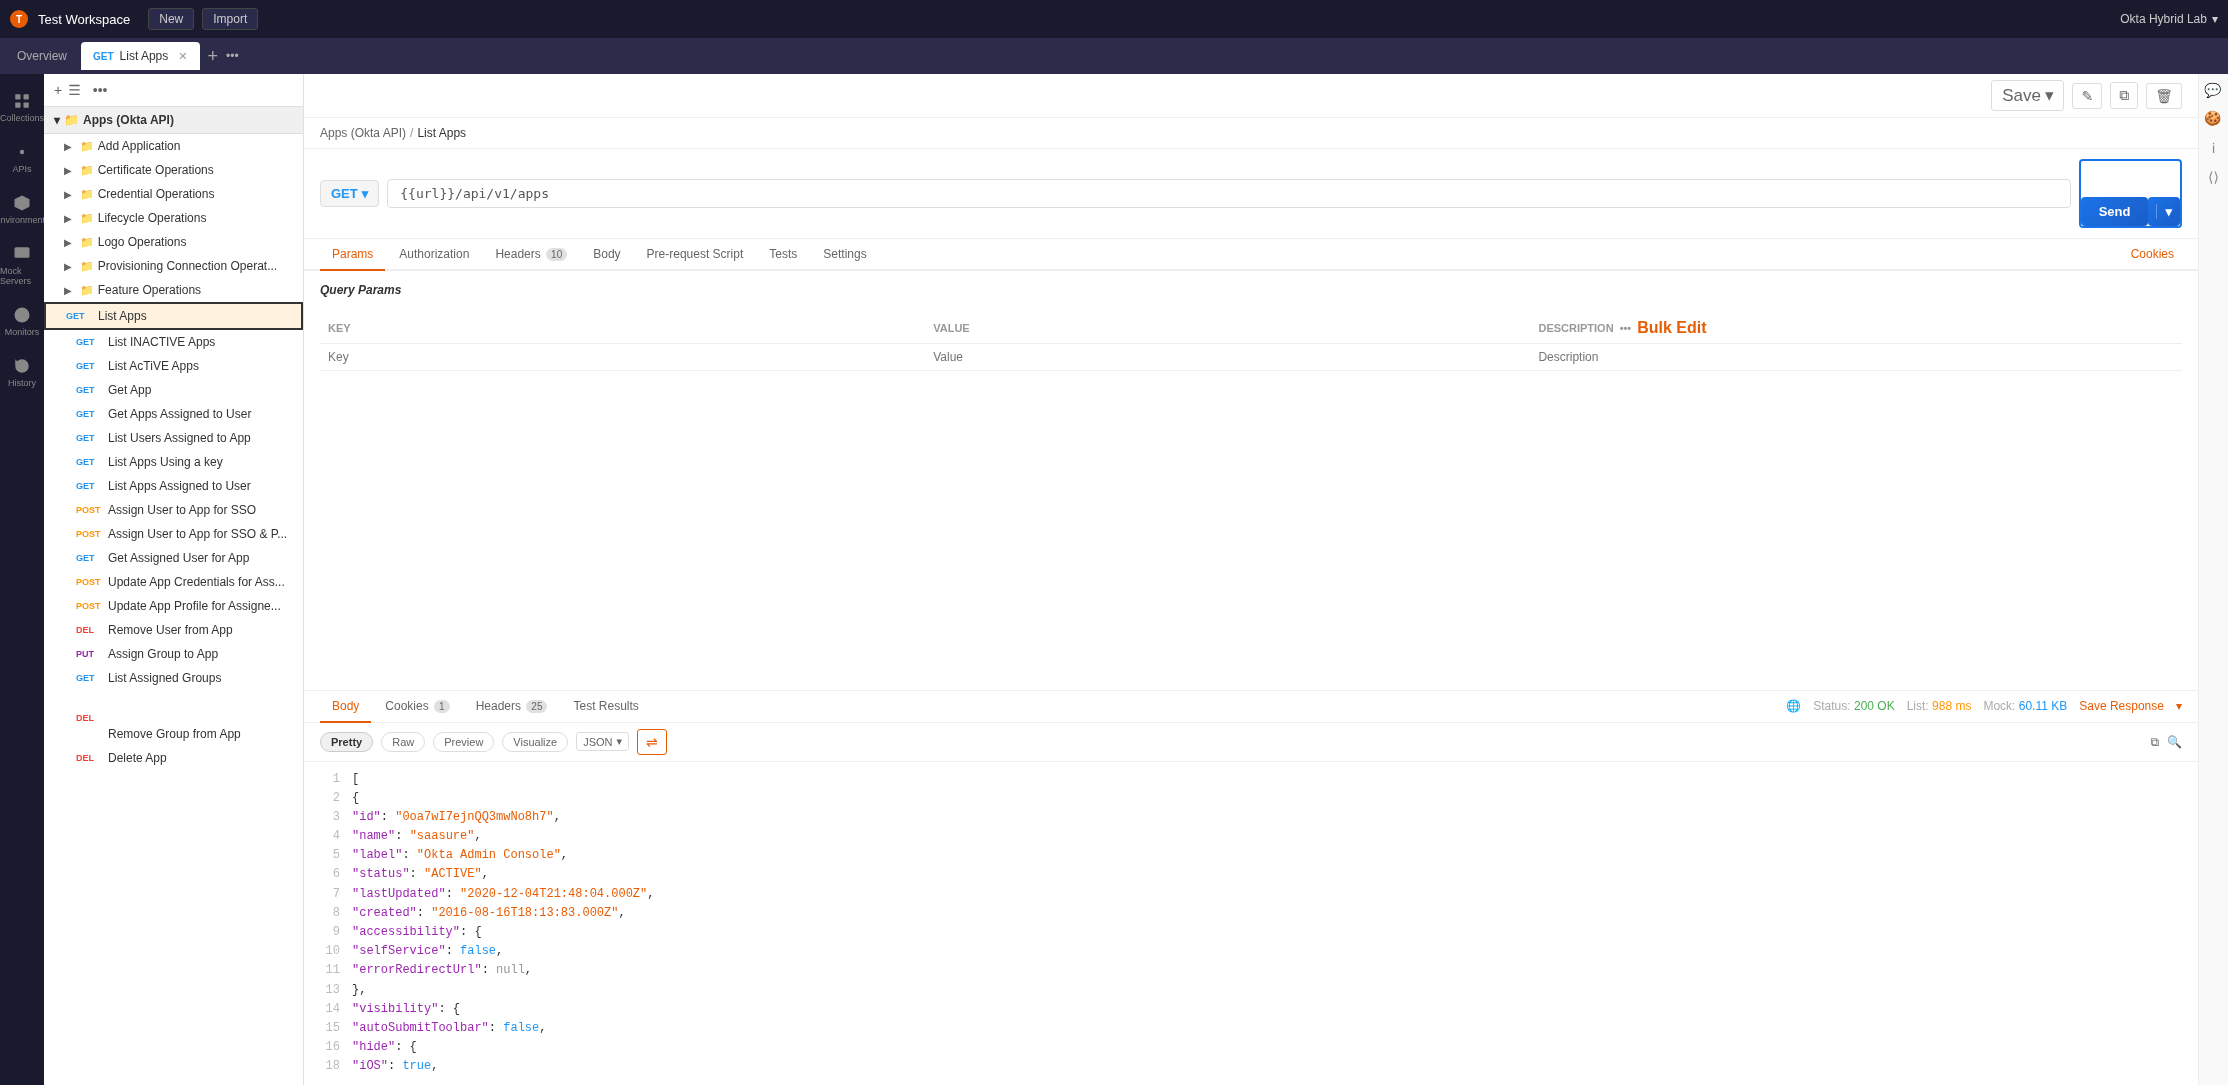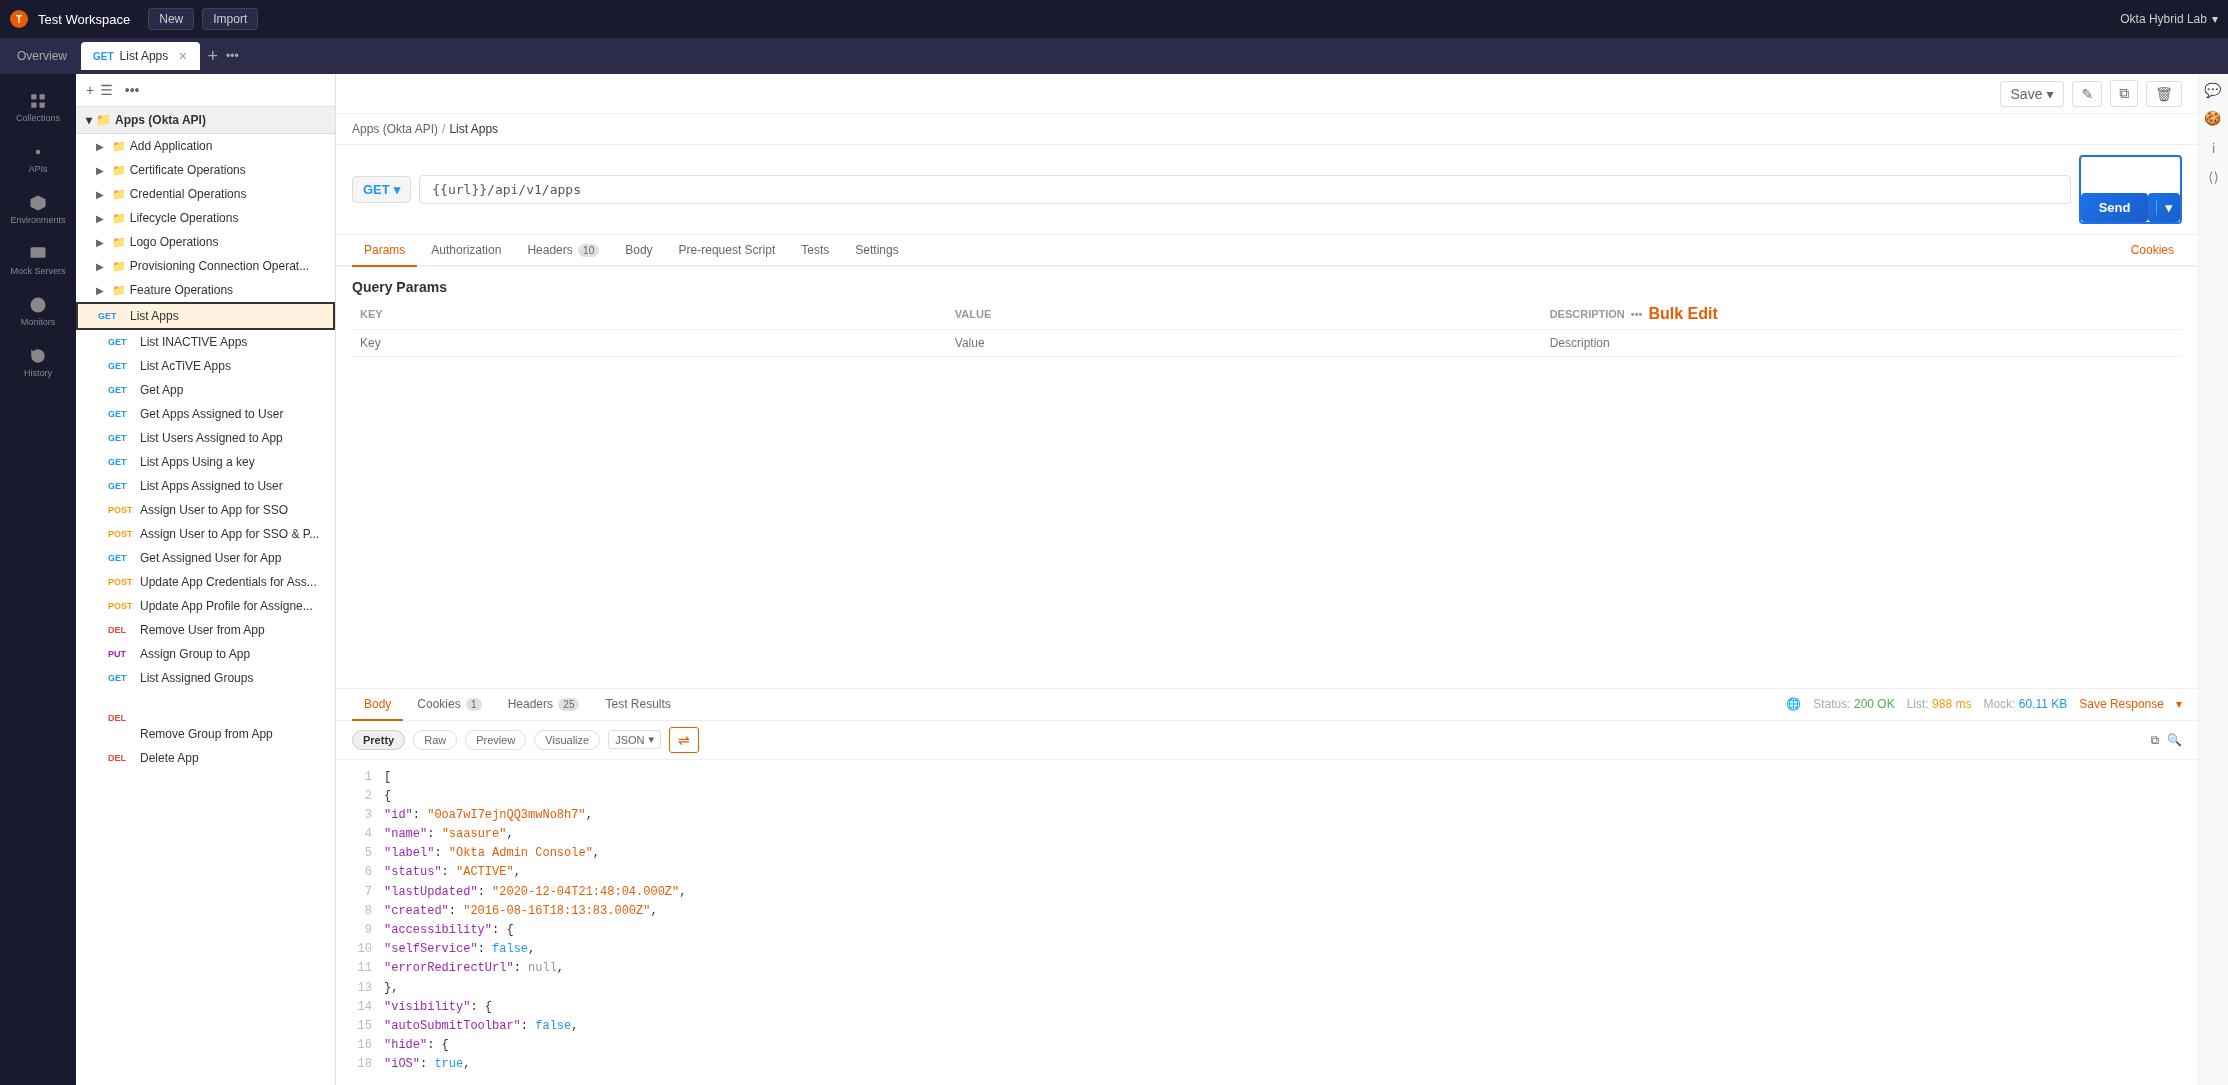--- a/index.html
+++ b/index.html
@@ -19,21 +19,21 @@
     .tab.active { background: #fff; color: #333; }
     .tab .tab-method { font-size: 10px; color: #2196f3; font-weight: bold; }
     .tab .tab-close { color: #999; font-size: 11px; cursor: pointer; margin-left: 4px; }
     .tab-add { color: #aaa; background: none; border: none; font-size: 18px; cursor: pointer; padding: 0 6px; }
     .tab-more { color: #aaa; font-size: 12px; cursor: pointer; }
 
     
     .main-layout { display: flex; flex: 1; overflow: hidden; }
 
     
-    .sidebar-icons { width: 76px; background: #1a1a2e; display: flex; flex-direction: column; align-items: center; padding: 10px 0; gap: 4px; flex-shrink: 0; }
+    .sidebar-icons { width: 44px; background: #1a1a2e; display: flex; flex-direction: column; align-items: center; padding: 10px 0; gap: 4px; flex-shrink: 0; }
     .sidebar-icon-item { display: flex; flex-direction: column; align-items: center; gap: 3px; padding: 8px 0; cursor: pointer; color: #888; width: 100%; }
     .sidebar-icon-item .icon-label { font-size: 9px; }
     .sidebar-icon-item svg { width: 18px; height: 18px; fill: currentColor; }
 
     
     .collections-panel { width: 260px; background: #fff; border-right: 1px solid #e0e0e0; display: flex; flex-direction: column; flex-shrink: 0; overflow: hidden; }
     .collections-header { display: flex; align-items: center; padding: 8px 10px; border-bottom: 1px solid #e0e0e0; gap: 6px; }
     .collections-header .icon-btn { color: #666; cursor: pointer; font-size: 14px; }
     .collection-tree { overflow-y: auto; flex: 1; }
     .tree-item { display: flex; align-items: center; padding: 5px 8px; cursor: pointer; font-size: 12px; gap: 4px; }
@@ -51,31 +51,31 @@
     .breadcrumb .bc-sep { color: #999; }
     .breadcrumb .bc-current { color: #333; font-weight: 500; }
 
     
     .request-bar { display: flex; align-items: center; padding: 10px 16px; gap: 8px; border-bottom: 1px solid #eee; }
     .method-select { display: flex; align-items: center; gap: 4px; background: #f5f5f5; border: 1px solid #ddd; border-radius: 4px; padding: 5px 10px; font-size: 13px; font-weight: bold; color: #2196f3; cursor: pointer; }
     .url-input { flex: 1; border: 1px solid #ddd; border-radius: 4px; padding: 6px 12px; font-size: 13px; color: #555; font-family: monospace; }
     .send-btn { background: linear-gradient(135deg, #1a73e8, #1a5dc8); color: #fff; border: none; border-radius: 4px; padding: 7px 18px; font-size: 13px; font-weight: 600; cursor: pointer; display: flex; align-items: center; gap: 4px; margin-top: 36px; }
     .send-btn-arrow { border-left: 1px solid rgba(255,255,255,0.3); padding-left: 8px; cursor: pointer; }
     .icon-btn-sm { color: #666; cursor: pointer; font-size: 14px; background: none; border: 1px solid #ddd; border-radius: 3px; padding: 4px 8px; }
-    .save-btn { color: #666; cursor: pointer; font-size: 14px; background: none; border: 1px solid #ddd; border-radius: 3px; padding: 4px 10px; display: flex; align-items: center; gap: 4px; }
+    .save-btn { color: #666; cursor: pointer; font-size: 17px; background: none; border: 1px solid #ddd; border-radius: 3px; padding: 4px 10px; display: flex; align-items: center; gap: 4px; }
 
     
     .request-tabs { display: flex; align-items: center; padding: 0 16px; border-bottom: 2px solid #eee; gap: 2px; }
     .req-tab { padding: 8px 12px; font-size: 12px; color: #666; cursor: pointer; border-bottom: 2px solid transparent; margin-bottom: -2px; }
     .req-tab.active { color: #e85d04; border-bottom-color: #e85d04; }
     .req-tab .badge { background: #e0e0e0; border-radius: 8px; padding: 1px 5px; font-size: 10px; margin-left: 2px; }
 
     
     .params-section { padding: 12px 16px; flex: 1; }
-    .params-title { font-size: 14px; font-weight: 600; color: #333; margin-bottom: 4px; }
+    .params-title { font-size: 12px; font-weight: 600; color: #333; margin-bottom: 16px; font-style: italic; }
     .params-table { width: 100%; border-collapse: collapse; }
     .params-table th { text-align: left; font-size: 11px; color: #999; font-weight: 600; padding: 6px 8px; border-bottom: 1px solid #eee; }
     .params-table td { padding: 6px 8px; border-bottom: 1px solid #f0f0f0; font-size: 12px; color: #999; }
     .params-right { display: flex; align-items: center; gap: 6px; }
     .bulk-edit { color: #e85d04; font-size: 16px; cursor: pointer; }
 
     
     .response-area { border-top: 1px solid #eee; display: flex; flex-direction: column; flex: 1; min-height: 300px; }
     .response-tabs-bar { display: flex; align-items: center; padding: 0 16px; border-bottom: 1px solid #eee; gap: 2px; }
     .resp-tab { padding: 8px 12px; font-size: 12px; color: #666; cursor: pointer; border-bottom: 2px solid transparent; margin-bottom: -1px; }

